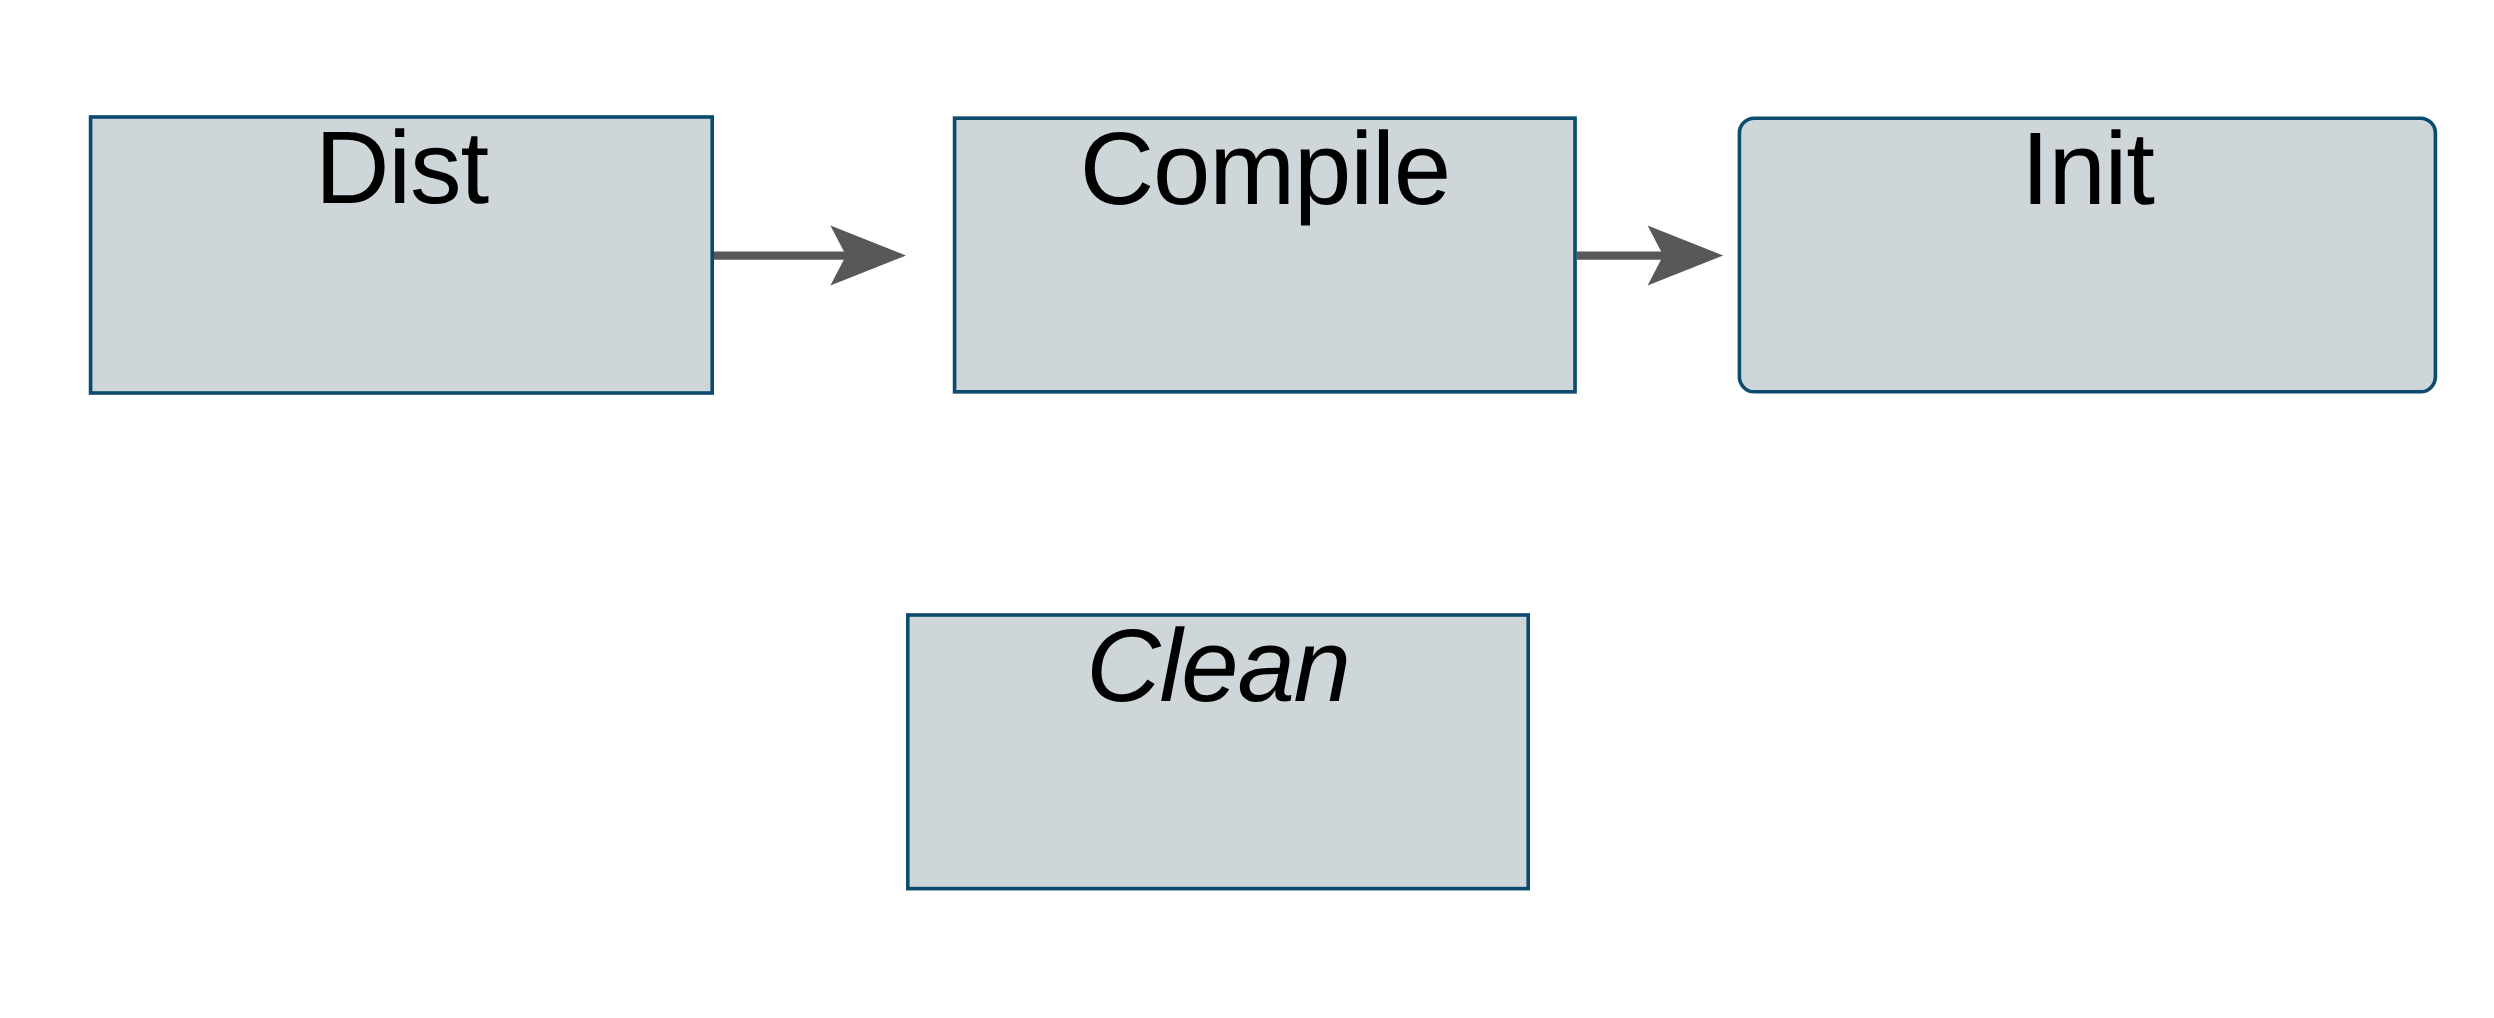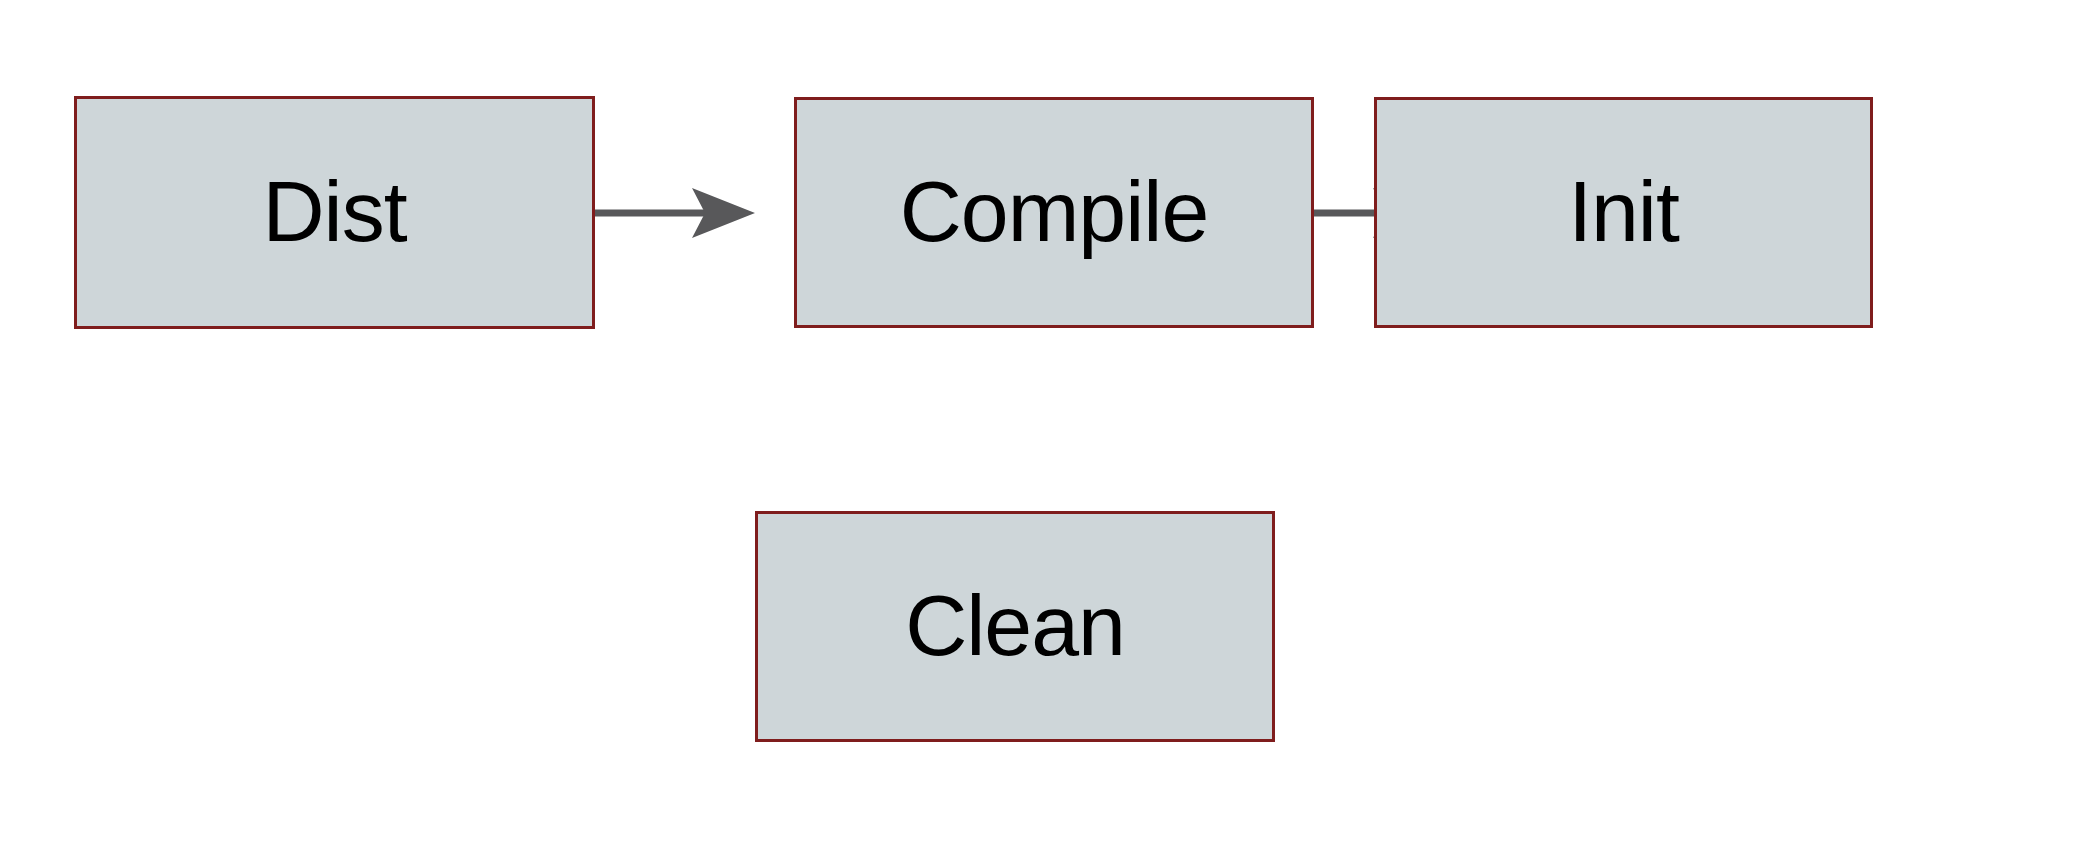--- a/index.html
+++ b/index.html
@@ -15,23 +15,23 @@
     position: relative;
     width: 2078px;
     height: 848px;
     background: #ffffff;
     overflow: hidden;
   }
   .node {
     position: absolute;
     box-sizing: border-box;
     background: #ced6d9;
-    border: 3px solid #7f1d1d;
+    border: 3px solid #0c4a6e;
     display: flex;
-    align-items: center;
+    align-items: flex-start;
     justify-content: center;
     user-select: none;
   }
   .node-label {
     font-family: "Liberation Sans", sans-serif;
     font-size: 86px;
     font-weight: 300;
     line-height: 1;
     color: #000000;
     letter-spacing: -1px;
@@ -70,24 +70,24 @@
   </svg>
 
   <div class="node" style="left:74px; top:96px; width:521px; height:233px;">
     <span class="node-label">Dist</span>
   </div>
 
   <div class="node" style="left:755px; top:97px; width:520px; height:231px;margin-left:39px;">
     <span class="node-label">Compile</span>
   </div>
 
-  <div class="node" style="left:1374px; top:97px; width:499px; height:231px;">
+  <div class="node" style="left:1448px; top:97px; width:583px; height:231px;border-radius:14px;">
     <span class="node-label">Init</span>
   </div>
 
-  <div class="node" style="left:755px; top:511px; width:520px; height:231px;">
+  <div class="node" style="left:755px; top:511px; width:520px; height:231px;font-style:italic;">
     <span class="node-label">Clean</span>
   </div>
 
   <div class="edge-hit" style="left:595px; top:193px; width:160px;"></div>
   <div class="edge-hit" style="left:1275px; top:193px; width:161px;"></div>
 
 </div>
 
 </body></html>

